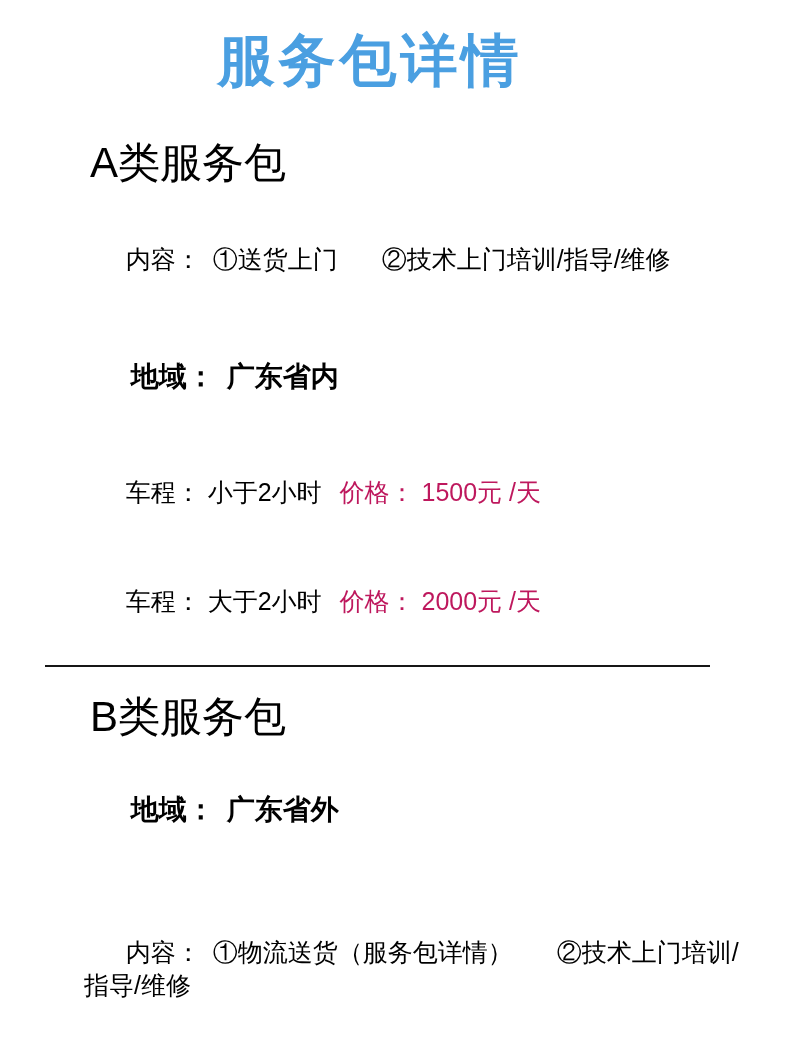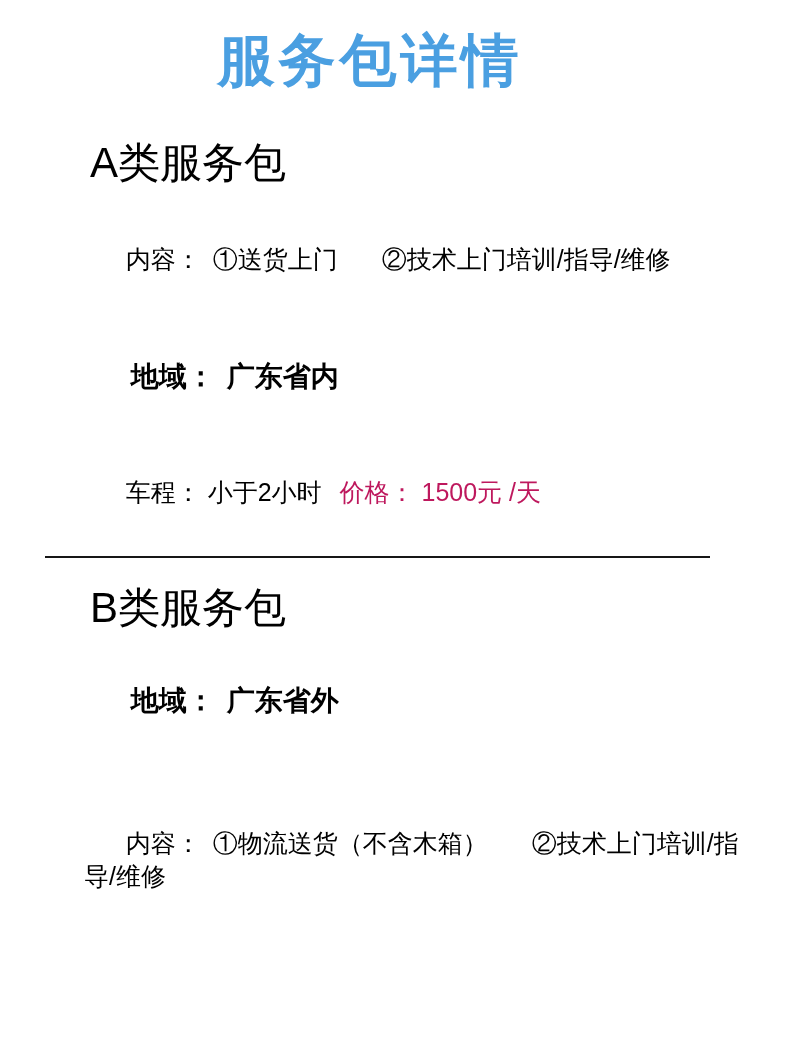--- a/index.html
+++ b/index.html
@@ -76,28 +76,31 @@
     <h2 class="section-heading mt-heading-a">A类服务包</h2>
     <p class="line mt-content-a">
       <span>内容：</span><span class="gap-sm">①送货上门</span><span class="gap-xl">②技术上门培训/指导/维修</span>
     </p>
     <p class="line line-bold mt-region">
       <span>地域：</span><span class="gap-sm">广东省内</span>
     </p>
     <p class="line mt-row">
       <span>车程： 小于2小时</span><span class="red gap-md">价格： 1500元 /天</span>
     </p>
+    <p class="line mt-row">
+      <span>车程： 大于2小时</span><span class="red gap-md">价格： 2000元 /天</span>
+    </p>
   </div>
 
   <div class="divider mt-div1"></div>
 
   <div class="section">
     <h2 class="section-heading mt-heading-b">B类服务包</h2>
     <p class="line line-bold mt-region">
       <span>地域：</span><span class="gap-sm">广东省外</span>
     </p>
     <p class="line mt-content-b">
-      <span>内容：</span><span class="gap-sm">①物流送货（不含木箱）</span><span class="gap-xl">②技术上门培训/指导/维修</span>
+      <span>内容：</span><span class="gap-sm">①物流送货（服务包详情）</span><span class="gap-xl">②技术上门培训/指导/维修</span>
     </p>
 
   </div>
 
 </div>
 
 </body></html>

